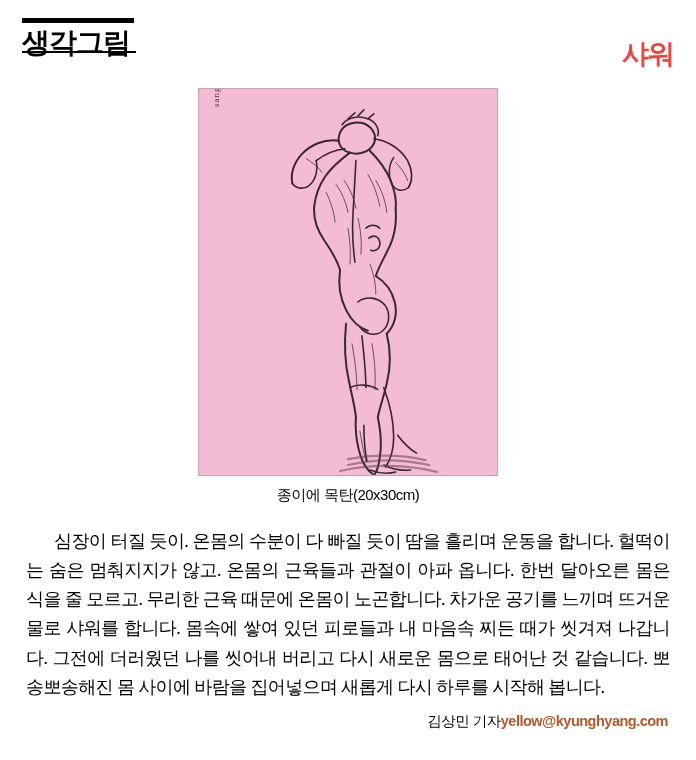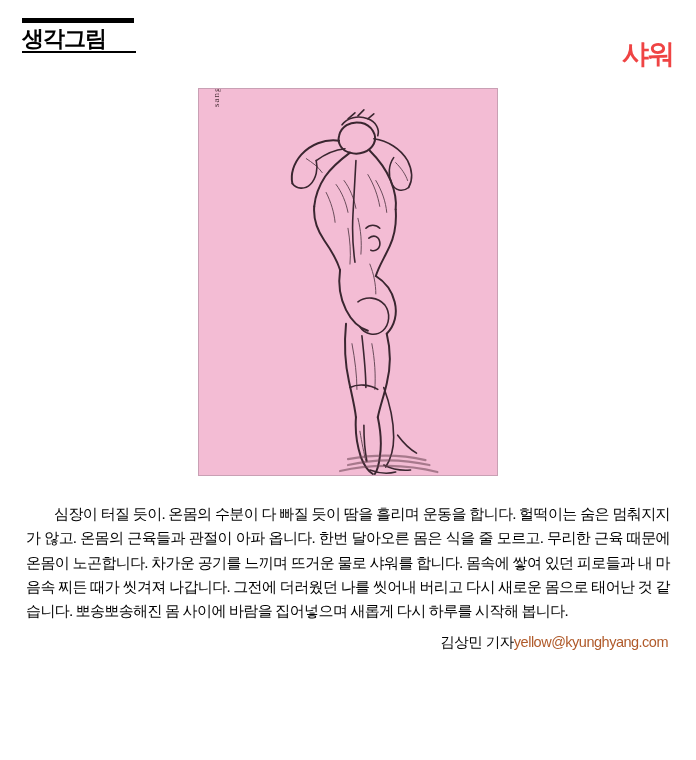--- a/index.html
+++ b/index.html
@@ -33,21 +33,21 @@
     width: 112px;
     height: 5px;
     background: #000000;
   }
   .section-title {
     position: absolute;
     top: 24px;
     left: 0;
     font-family: "Liberation Sans", sans-serif;
     font-weight: bold;
-    font-size: 22px;
+    font-size: 28px;
     letter-spacing: -1px;
     color: #000000;
   }
   .section-underline {
     position: absolute;
     top: 51px;
     left: 0;
     width: 114px;
     height: 2px;
     background: #000000;
@@ -98,38 +98,39 @@
     margin-top: 6px;
     font-family: "Liberation Sans", sans-serif;
     font-size: 15px;
     color: #000000;
     letter-spacing: -0.5px;
   }
   
   .article {
     margin-top: 22px;
     font-family: "Liberation Serif", serif;
-    font-size: 15px;
+    font-size: 18px;
     line-height: 1.62;
     text-align: justify;
     text-indent: 28px;
     letter-spacing: -0.6px;
     color: #000000;
     padding: 0 4px;
   }
   .byline {
     margin-top: 10px;
     text-align: right;
     font-family: "Liberation Sans", sans-serif;
     font-size: 14.5px;
     letter-spacing: -0.5px;
     padding-right: 6px;
   }
   .byline .email {
     color: #b05a2a;
+    font-weight: bold;
   }
 </style>
 </head>
 <body>
 
 <div class="page">
 
   <div class="header">
     <div class="section-rule"></div>
     <div class="section-title">생각그림</div>
@@ -202,20 +203,21 @@
 
           <g stroke="#6a4352" stroke-width="2.2" opacity="0.55">
             <path d="M150 378 C175 372 205 372 232 378"></path>
             <path d="M142 384 C172 377 208 377 240 385"></path>
             <path d="M150 372 C178 367 206 368 228 373"></path>
           </g>
         </g>
       </svg>
       <div class="art-signature">sang-min</div>
     </div>
+    <div class="caption">종이에 목탄(20x30cm)</div>
   </div>
 
   <div class="article">심장이 터질 듯이. 온몸의 수분이 다 빠질 듯이 땀을 흘리며 운동을 합니다. 헐떡이는 숨은 멈춰지지가 않고. 온몸의 근육들과 관절이 아파 옵니다. 한번 달아오른 몸은 식을 줄 모르고. 무리한 근육 때문에 온몸이 노곤합니다. 차가운 공기를 느끼며 뜨거운 물로 샤워를 합니다. 몸속에 쌓여 있던 피로들과 내 마음속 찌든 때가 씻겨져 나갑니다. 그전에 더러웠던 나를 씻어내 버리고 다시 새로운 몸으로 태어난 것 같습니다. 뽀송뽀송해진 몸 사이에 바람을 집어넣으며 새롭게 다시 하루를 시작해 봅니다.</div>
 
   <div class="byline">
     <span>김상민 기자</span><span class="email">yellow@kyunghyang.com</span>
   </div>
 
 </div>
 

